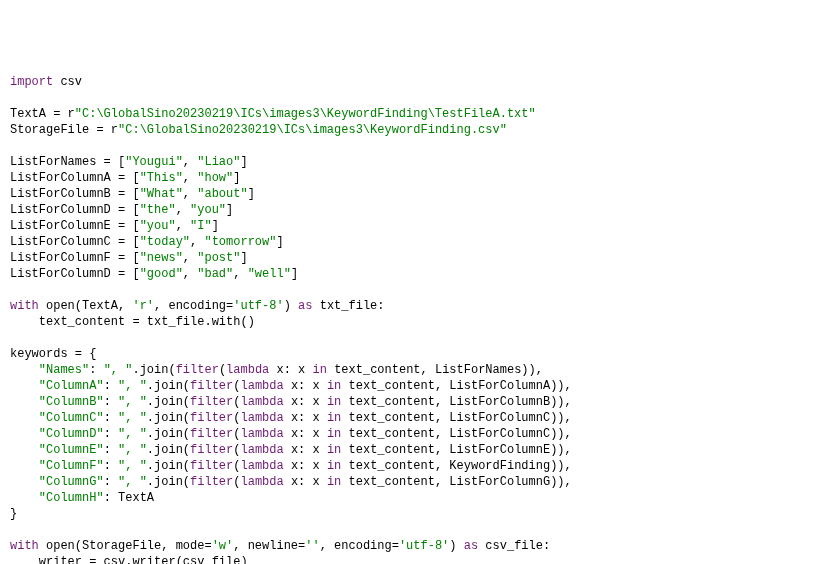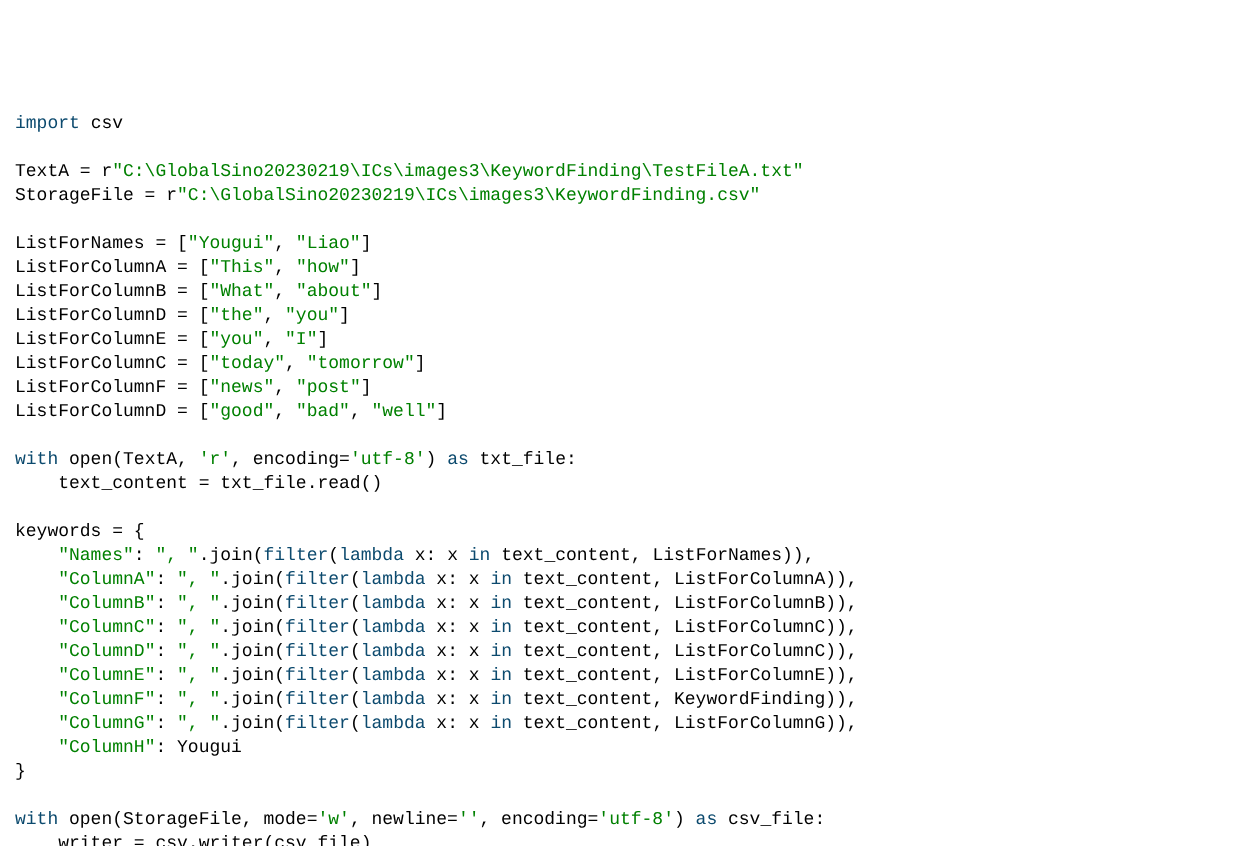--- a/index.html
+++ b/index.html
@@ -5,21 +5,21 @@
   body {
     margin: 0;
     padding: 10px 0 0 10px;
     font-family: "Courier New", Courier, monospace;
     font-size: 12px;
     line-height: 16px;
     background: #fff;
     color: #000;
     white-space: pre;
   }
-  .kw  { color: #0c4a6e; }
+  .kw  { color: #701a75; }
   .str { color: #008000; }
   .txt { color: #000; }
 </style>
 </head>
 <body>
 
 
 
 <div><span><span class="kw">import</span><span class="txt"> csv</span></span>
 <span></span>
@@ -29,32 +29,32 @@
 <span><span class="txt">ListForNames = [</span><span class="str">"Yougui"</span><span class="txt">, </span><span class="str">"Liao"</span><span class="txt">]</span></span>
 <span><span class="txt">ListForColumnA = [</span><span class="str">"This"</span><span class="txt">, </span><span class="str">"how"</span><span class="txt">]</span></span>
 <span><span class="txt">ListForColumnB = [</span><span class="str">"What"</span><span class="txt">, </span><span class="str">"about"</span><span class="txt">]</span></span>
 <span><span class="txt">ListForColumnD = [</span><span class="str">"the"</span><span class="txt">, </span><span class="str">"you"</span><span class="txt">]</span></span>
 <span><span class="txt">ListForColumnE = [</span><span class="str">"you"</span><span class="txt">, </span><span class="str">"I"</span><span class="txt">]</span></span>
 <span><span class="txt">ListForColumnC = [</span><span class="str">"today"</span><span class="txt">, </span><span class="str">"tomorrow"</span><span class="txt">]</span></span>
 <span><span class="txt">ListForColumnF = [</span><span class="str">"news"</span><span class="txt">, </span><span class="str">"post"</span><span class="txt">]</span></span>
 <span><span class="txt">ListForColumnD = [</span><span class="str">"good"</span><span class="txt">, </span><span class="str">"bad"</span><span class="txt">, </span><span class="str">"well"</span><span class="txt">]</span></span>
 <span></span>
 <span><span class="kw">with</span><span class="txt"> open(TextA, </span><span class="str">'r'</span><span class="txt">, encoding=</span><span class="str">'utf-8'</span><span class="txt">) </span><span class="kw">as</span><span class="txt"> txt_file:</span></span>
-<span><span class="txt">    text_content = txt_file.read()</span></span>
+<span><span class="txt">    text_content = txt_file.with()</span></span>
 <span></span>
 <span><span class="txt">keywords = {</span></span>
 <span><span class="txt">    </span><span class="str">"Names"</span><span class="txt">: </span><span class="str">", "</span><span class="txt">.join(</span><span class="kw">filter</span><span class="txt">(</span><span class="kw">lambda</span><span class="txt"> x: x </span><span class="kw">in</span><span class="txt"> text_content, ListForNames)),</span></span>
 <span><span class="txt">    </span><span class="str">"ColumnA"</span><span class="txt">: </span><span class="str">", "</span><span class="txt">.join(</span><span class="kw">filter</span><span class="txt">(</span><span class="kw">lambda</span><span class="txt"> x: x </span><span class="kw">in</span><span class="txt"> text_content, ListForColumnA)),</span></span>
 <span><span class="txt">    </span><span class="str">"ColumnB"</span><span class="txt">: </span><span class="str">", "</span><span class="txt">.join(</span><span class="kw">filter</span><span class="txt">(</span><span class="kw">lambda</span><span class="txt"> x: x </span><span class="kw">in</span><span class="txt"> text_content, ListForColumnB)),</span></span>
 <span><span class="txt">    </span><span class="str">"ColumnC"</span><span class="txt">: </span><span class="str">", "</span><span class="txt">.join(</span><span class="kw">filter</span><span class="txt">(</span><span class="kw">lambda</span><span class="txt"> x: x </span><span class="kw">in</span><span class="txt"> text_content, ListForColumnC)),</span></span>
 <span><span class="txt">    </span><span class="str">"ColumnD"</span><span class="txt">: </span><span class="str">", "</span><span class="txt">.join(</span><span class="kw">filter</span><span class="txt">(</span><span class="kw">lambda</span><span class="txt"> x: x </span><span class="kw">in</span><span class="txt"> text_content, ListForColumnC)),</span></span>
 <span><span class="txt">    </span><span class="str">"ColumnE"</span><span class="txt">: </span><span class="str">", "</span><span class="txt">.join(</span><span class="kw">filter</span><span class="txt">(</span><span class="kw">lambda</span><span class="txt"> x: x </span><span class="kw">in</span><span class="txt"> text_content, ListForColumnE)),</span></span>
 <span><span class="txt">    </span><span class="str">"ColumnF"</span><span class="txt">: </span><span class="str">", "</span><span class="txt">.join(</span><span class="kw">filter</span><span class="txt">(</span><span class="kw">lambda</span><span class="txt"> x: x </span><span class="kw">in</span><span class="txt"> text_content, KeywordFinding)),</span></span>
 <span><span class="txt">    </span><span class="str">"ColumnG"</span><span class="txt">: </span><span class="str">", "</span><span class="txt">.join(</span><span class="kw">filter</span><span class="txt">(</span><span class="kw">lambda</span><span class="txt"> x: x </span><span class="kw">in</span><span class="txt"> text_content, ListForColumnG)),</span></span>
-<span><span class="txt">    </span><span class="str">"ColumnH"</span><span class="txt">: Yougui</span></span>
+<span><span class="txt">    </span><span class="str">"ColumnH"</span><span class="txt">: TextA</span></span>
 <span><span class="txt">}</span></span>
 <span></span>
 <span><span class="kw">with</span><span class="txt"> open(StorageFile, mode=</span><span class="str">'w'</span><span class="txt">, newline=</span><span class="str">''</span><span class="txt">, encoding=</span><span class="str">'utf-8'</span><span class="txt">) </span><span class="kw">as</span><span class="txt"> csv_file:</span></span>
 <span><span class="txt">    writer = csv.writer(csv_file)</span></span>
 
 
 
 </div>
 
 

